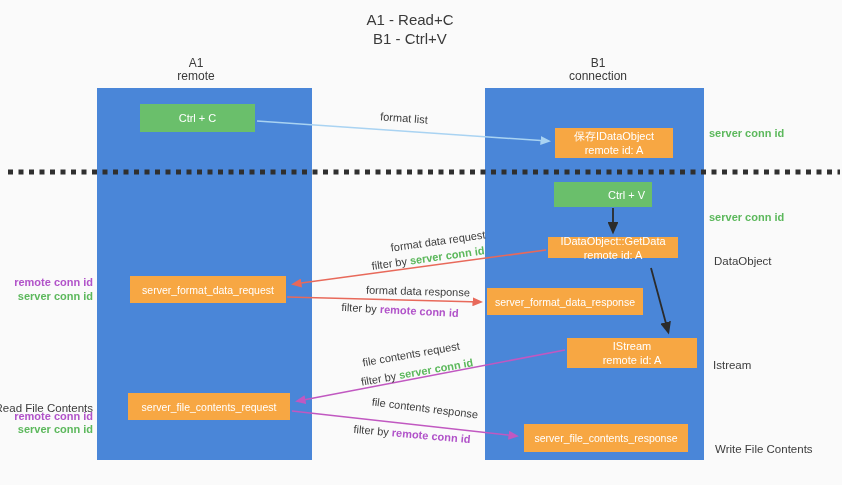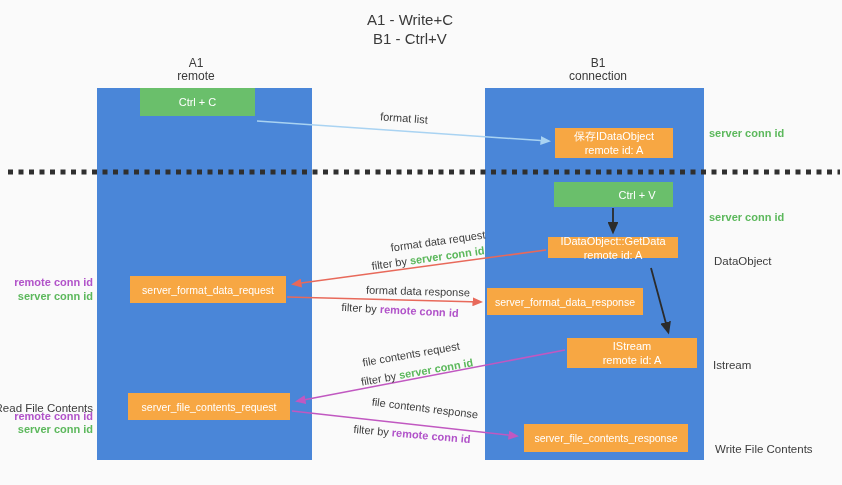--- a/index.html
+++ b/index.html
@@ -24,21 +24,21 @@
   .ann-green  { color:#5cb85c; font-weight:bold; font-size:11px; white-space:nowrap; }
   .ann-purple { color:#b153c9; font-weight:bold; font-size:11px; white-space:nowrap; }
   .left-block { text-align:right; line-height:14px; }
 </style>
 </head>
 <body>
 
 <div class="canvas">
 
   <div class="abs title">
-    <div>A1 - Write+C</div>
+    <div>A1 - Read+C</div>
     <div>B1 - Ctrl+V</div>
   </div>
 
   <div class="abs lane-header" style="left:196px; top:57px;">
     <div>A1</div>
     <div>remote</div>
   </div>
   <div class="abs lane-header" style="left:598px; top:57px;">
     <div>B1</div>
     <div>connection</div>
@@ -65,35 +65,35 @@
     <line x1="8" y1="172" x2="840" y2="172" stroke="#2f2f2f" stroke-width="5" stroke-dasharray="5 5.5"></line>
     <line x1="257" y1="121" x2="548" y2="141" stroke="#a9d3f2" stroke-width="1.5" marker-end="url(#m-blue)"></line>
     <line x1="613" y1="208" x2="613" y2="231" stroke="#2b2b2b" stroke-width="1.8" marker-end="url(#m-black)"></line>
     <line x1="546" y1="250" x2="294" y2="284" stroke="#e8695a" stroke-width="1.5" marker-end="url(#m-red)"></line>
     <line x1="287" y1="297" x2="480" y2="302" stroke="#e8695a" stroke-width="1.5" marker-end="url(#m-red)"></line>
     <line x1="651" y1="268" x2="668" y2="331" stroke="#2b2b2b" stroke-width="1.8" marker-end="url(#m-black)"></line>
     <line x1="565" y1="350" x2="298" y2="401" stroke="#c158c1" stroke-width="1.5" marker-end="url(#m-mag)"></line>
     <line x1="292" y1="411" x2="516" y2="436" stroke="#c158c1" stroke-width="1.5" marker-end="url(#m-mag)"></line>
   </svg>
 
-  <div class="abs node green" style="left:140px; top:88px; width:115px; height:28px;">
+  <div class="abs node green" style="left:140px; top:104px; width:115px; height:28px;">
     <span>Ctrl + C</span>
   </div>
   <div class="abs node orange small" style="left:130px; top:276px; width:156px; height:27px;">
     <span>server_format_data_request</span>
   </div>
   <div class="abs node orange small" style="left:128px; top:393px; width:162px; height:27px;">
     <span>server_file_contents_request</span>
   </div>
 
   <div class="abs node orange" style="left:555px; top:128px; width:118px; height:30px;">
     <span>保存IDataObject</span>
     <span>remote id: A</span>
   </div>
-  <div class="abs node green" style="left:554px; top:182px; width:119px; height:25px;padding-left:47px;">
+  <div class="abs node green" style="left:554px; top:182px; width:98px; height:25px;padding-left:47px;">
     <span>Ctrl + V</span>
   </div>
   <div class="abs node orange" style="left:548px; top:237px; width:130px; height:21px;">
     <span>IDataObject::GetData</span>
     <span>remote id: A</span>
   </div>
   <div class="abs node orange small" style="left:487px; top:288px; width:156px; height:27px;">
     <span>server_format_data_response</span>
   </div>
   <div class="abs node orange" style="left:567px; top:338px; width:130px; height:30px;">

